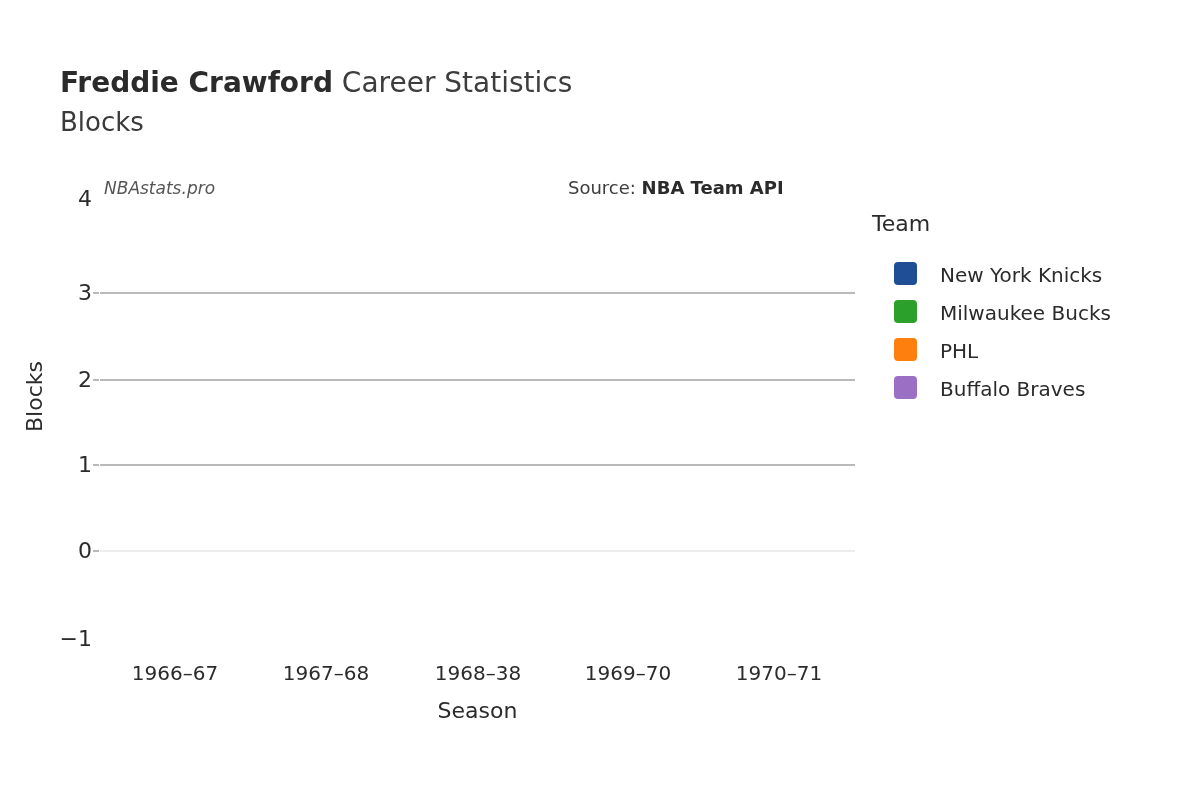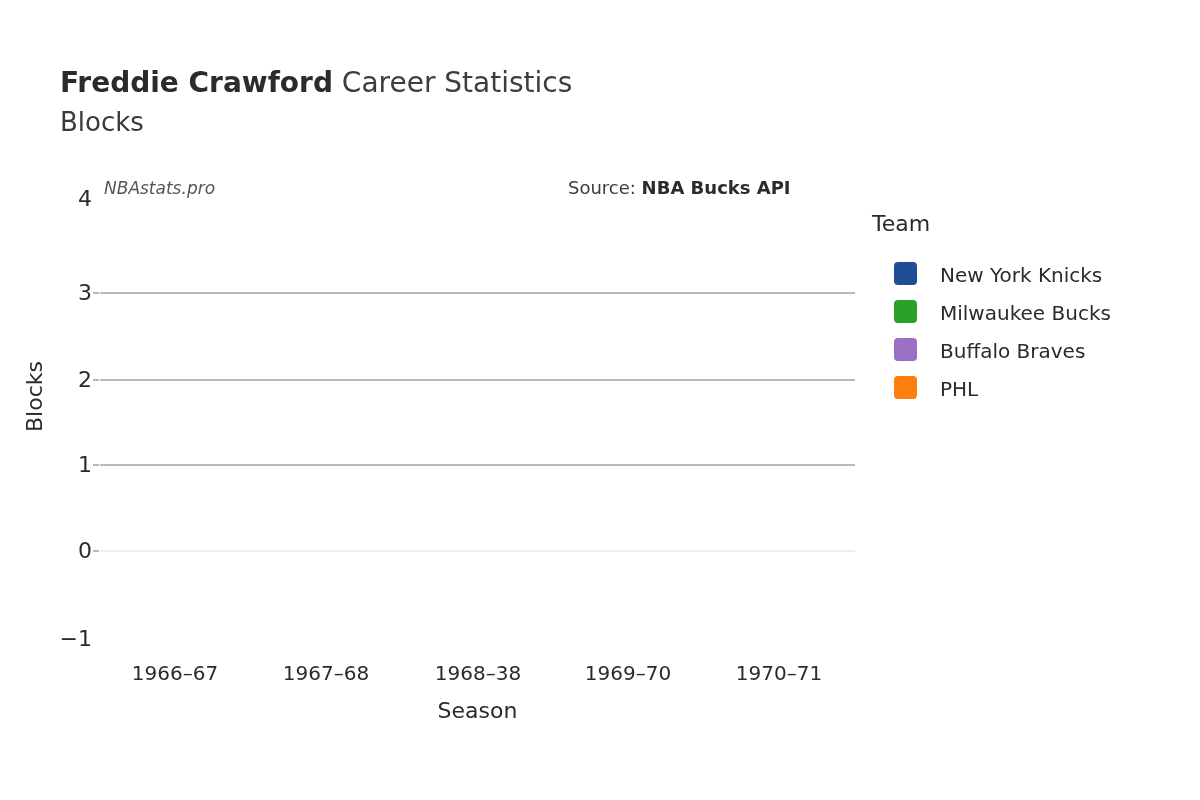--- a/index.html
+++ b/index.html
@@ -198,21 +198,21 @@
   <div id="title-block">
     <div id="chart-title">
       <span class="player">Freddie Crawford</span><span class="rest"> Career Statistics</span>
     </div>
     <div id="chart-subtitle">Blocks</div>
   </div>
 
   <div id="watermark">NBAstats.pro</div>
 
   <div id="source-note">
-    <span class="src-label">Source: </span><span class="src-value">NBA Bucks API</span>
+    <span class="src-label">Source: </span><span class="src-value">NBA Team API</span>
   </div>
 
   <div id="plot-area">
     <div class="gridline" style="top: 96px;"></div>
     <div class="gridline" style="top: 183px;"></div>
     <div class="gridline" style="top: 268px;"></div>
     <div class="gridline zero" style="top: 354px;"></div>
 
     <div class="tick-mark" style="top: 96px;"></div>
     <div class="tick-mark" style="top: 183px;"></div>
@@ -249,23 +249,23 @@
       <span class="legend-label">New York Knicks</span>
     </div>
 
 
     <div class="legend-item">
       <span class="legend-swatch" style="background: rgb(43, 160, 43);"></span>
       <span class="legend-label">Milwaukee Bucks</span>
     </div>
 
     <div class="legend-item">
+      <span class="legend-swatch" style="background: rgb(255, 127, 14);"></span>
+      <span class="legend-label">PHL</span>
+    </div>
+
+    <div class="legend-item">
       <span class="legend-swatch" style="background: rgb(154, 111, 196);"></span>
       <span class="legend-label">Buffalo Braves</span>
     </div>
-
-    <div class="legend-item">
-      <span class="legend-swatch" style="background: rgb(255, 127, 14);"></span>
-      <span class="legend-label">PHL</span>
-    </div>
   </div>
 
 </div>
 
 </body></html>

